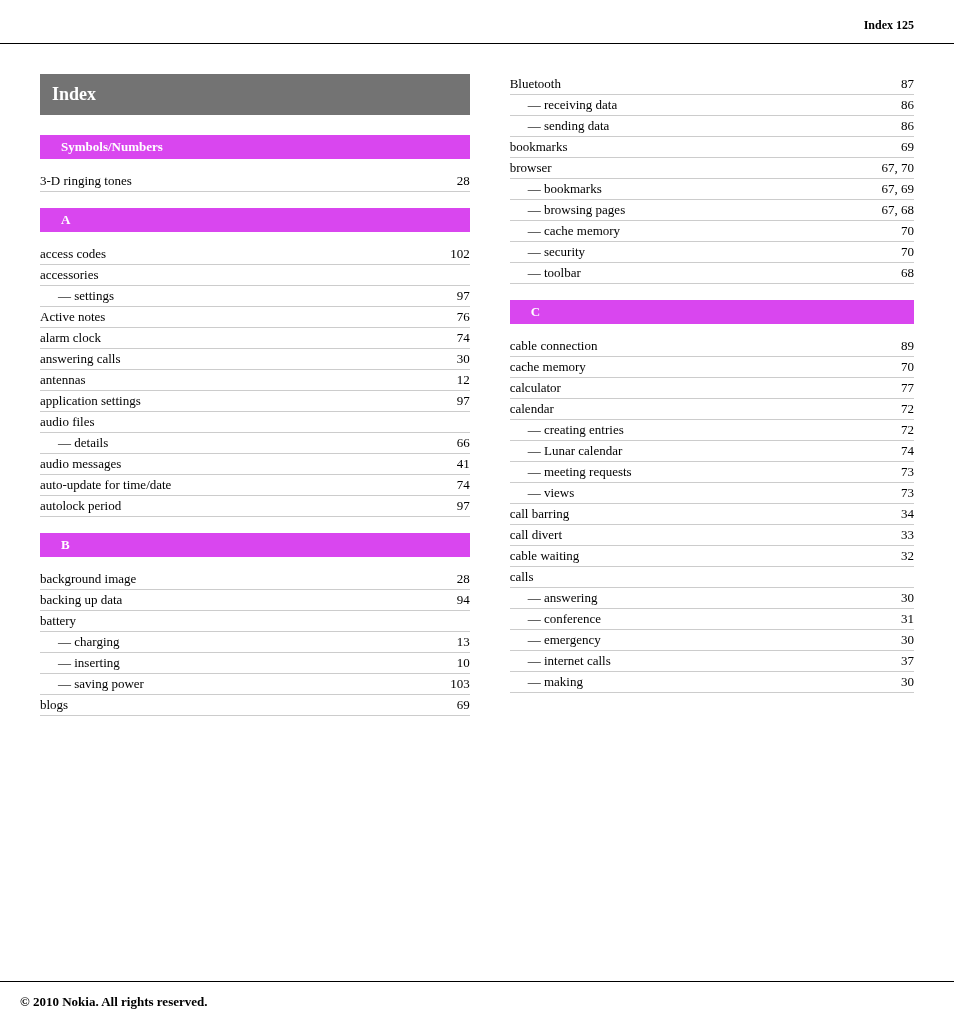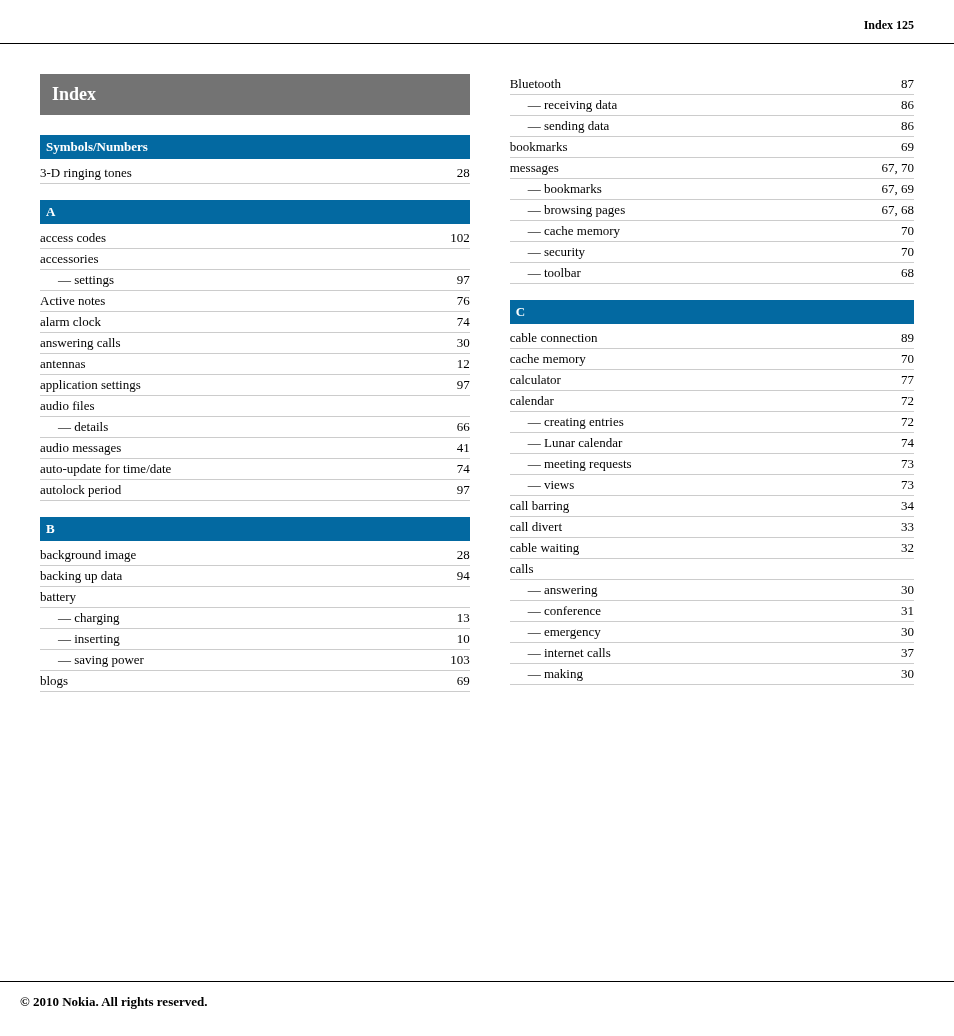--- a/index.html
+++ b/index.html
@@ -57,26 +57,26 @@
       background: #737373;
       color: #fff;
       font-weight: bold;
       font-size: 18px;
       padding: 10px 12px;
       margin-bottom: 20px;
     }
 
     
     .section-header {
-      background: #0369a1;
+      background: #d946ef;
       color: #fff;
       font-weight: bold;
       font-size: 13px;
-      padding: 4px 6px;
-      margin-bottom: 4px;
+      padding: 4px 21px;
+      margin-bottom: 12px;
       margin-top: 8px;
     }
 
     
     .index-entry {
       display: flex;
       justify-content: space-between;
       align-items: baseline;
       border-bottom: 0.5px solid #ccc;
       padding: 2px 0;
@@ -230,21 +230,21 @@
         </div>
         <div class="index-entry">
           <span class="entry-label indented">—  sending data</span>
           <span class="entry-page">86</span>
         </div>
         <div class="index-entry">
           <span class="entry-label">bookmarks</span>
           <span class="entry-page">69</span>
         </div>
         <div class="index-entry">
-          <span class="entry-label">messages</span>
+          <span class="entry-label">browser</span>
           <span class="entry-page">67, 70</span>
         </div>
         <div class="index-entry">
           <span class="entry-label indented">—  bookmarks</span>
           <span class="entry-page">67, 69</span>
         </div>
         <div class="index-entry">
           <span class="entry-label indented">—  browsing pages</span>
           <span class="entry-page">67, 68</span>
         </div>

